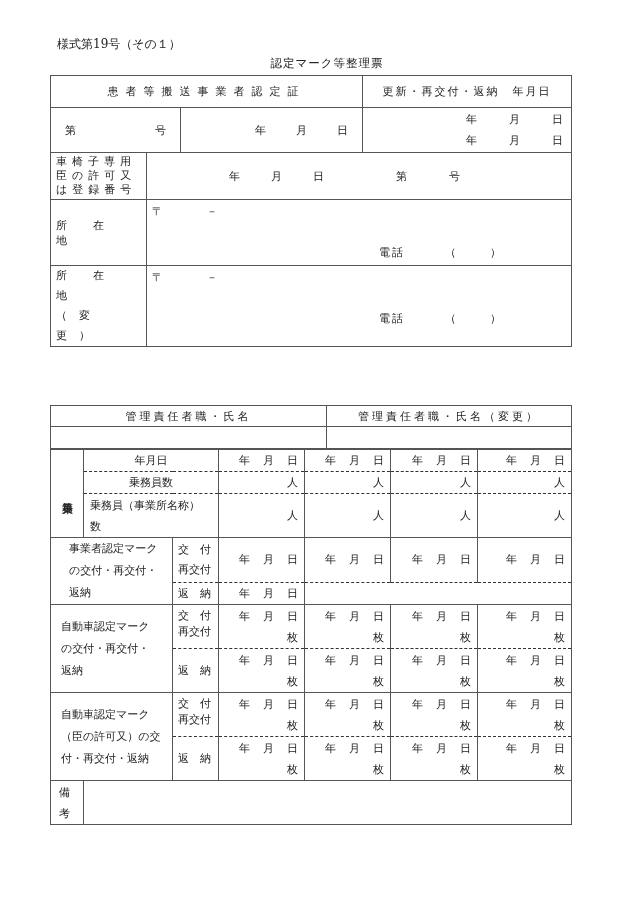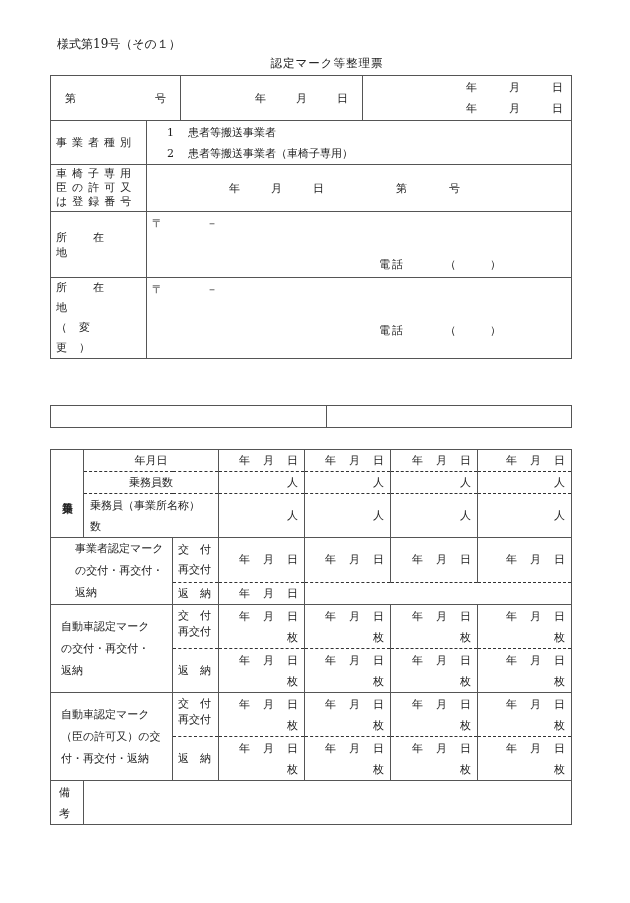--- a/index.html
+++ b/index.html
@@ -27,20 +27,24 @@
 <div class="abs doc-title">認定マーク等整理票</div>
 
 <table class="t1">
   <colgroup>
       <col style="width:96px">
       <col style="width:34px">
       <col style="width:182px">
       <col style="width:209px">
     </colgroup>
   <tbody>
+      <tr style="height:32px">
+    <td colspan="3" class="c sp">患者等搬送事業者認定証</td>
+    <td class="c" style="letter-spacing:2px">更新・再交付・返納　年月日</td>
+  </tr>
   <tr style="height:45px">
     <td colspan="2">
       <div style="display:flex;justify-content:space-between;padding:0 14px;">
         <span>第</span>
         <span>号</span>
       </div>
     </td>
     <td>
       <div class="ymd" style="gap:30px;padding-right:14px;">
         <span>年</span>
@@ -51,31 +55,20 @@
     <td>
       <div class="ymd line" style="gap:32px;padding-right:8px;">
         <span>年</span>
         <span>月</span>
         <span>日</span>
       </div>
       <div class="ymd line" style="gap:32px;padding-right:8px;">
         <span>年</span>
         <span>月</span>
         <span>日</span>
-      </div>
-    </td>
-  </tr>
-  <tr style="height:44px">
-    <td class="lbl" style="letter-spacing:5px">事業者種別</td>
-    <td colspan="3">
-      <div class="line" style="padding-left:20px">
-        <span>1</span>&nbsp;&nbsp;&nbsp;&nbsp;<span>患者等搬送事業者</span>
-      </div>
-      <div class="line" style="padding-left:20px">
-        <span>2</span>&nbsp;&nbsp;&nbsp;&nbsp;<span>患者等搬送事業者（車椅子専用）</span>
       </div>
     </td>
   </tr>
   <tr style="height:47px">
     <td class="lbl" style="letter-spacing:5px;line-height:14px">
       <div>車椅子専用</div>
       <div>臣の許可又</div>
       <div>は登録番号</div>
     </td>
     <td colspan="3">
@@ -123,20 +116,24 @@
   </tr>
 </tbody>
   </table>
 
 <table style="top:405px">
   <colgroup>
       <col style="width:276px">
       <col style="width:245px">
     </colgroup>
   <tbody>
+      <tr style="height:21px">
+    <td class="c" style="letter-spacing:3px">管理責任者職・氏名</td>
+    <td class="c" style="letter-spacing:3px">管理責任者職・氏名（変更）</td>
+  </tr>
   <tr style="height:22px">
     <td></td>
     <td></td>
   </tr>
 </tbody>
   </table>
 
 <table style="top:449px">
   <colgroup>
     <col style="width:33px">
@@ -195,21 +192,21 @@
       <div>乗務員（事業所名称）</div>
       <div>数</div>
     </td>
     <td class="r" style="border-top:none;padding-right:6px">人</td>
     <td class="r" style="border-top:none;padding-right:6px">人</td>
     <td class="r" style="border-top:none;padding-right:6px">人</td>
     <td class="r" style="border-top:none;padding-right:6px">人</td>
   </tr>
 
   <tr style="height:44px">
-    <td colspan="2" rowspan="2" style="padding-left:24px;line-height:22px">
+    <td colspan="2" rowspan="2" style="padding-left:18px;line-height:22px">
       <div>事業者認定マーク</div>
       <div>の交付・再交付・</div>
       <div>返納</div>
     </td>
     <td class="dash-b" style="padding-left:5px;line-height:20px">
       <div>交　付</div>
       <div>再交付</div>
     </td>
     <td class="dash-b">
           <div class="ymd2">

